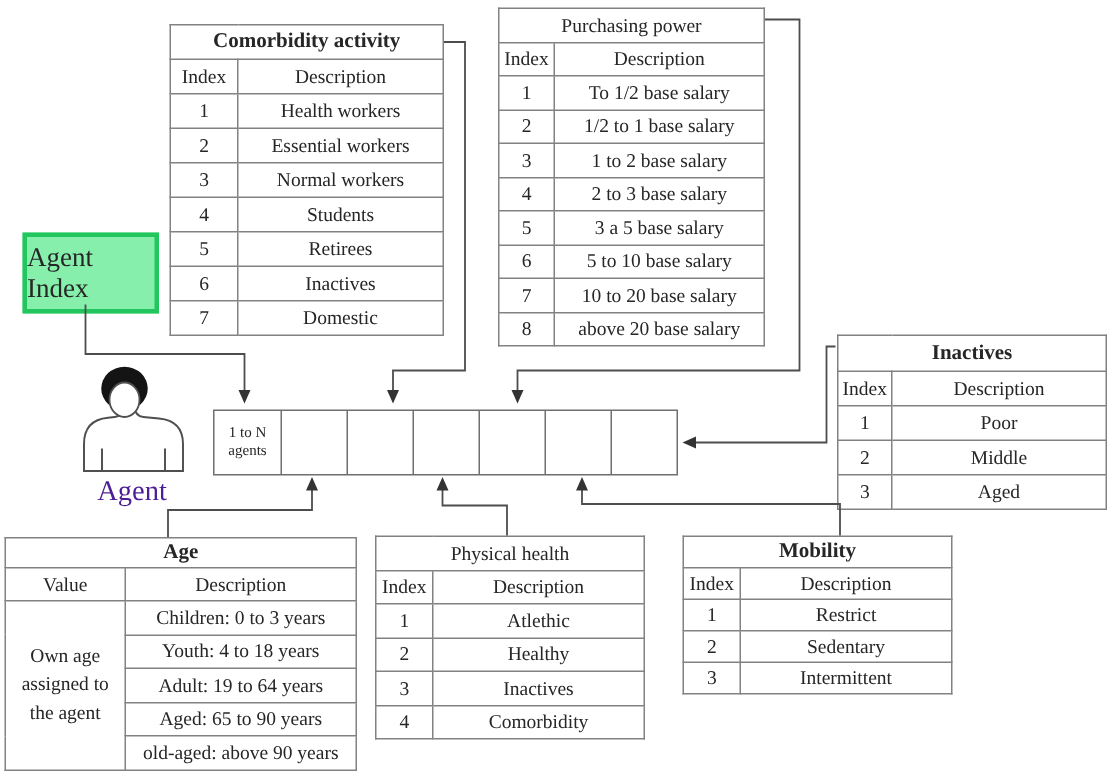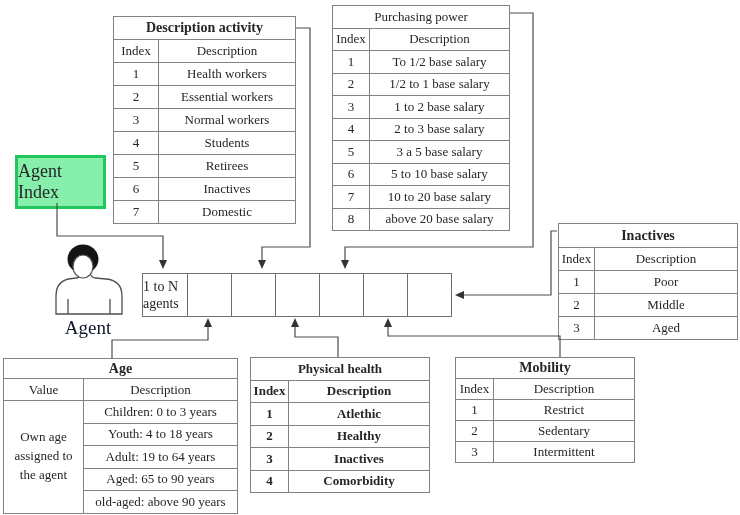--- a/index.html
+++ b/index.html
@@ -25,65 +25,65 @@
   #tbl-pp td { height:21.5px; }
   #tbl-aw  { left:558px; top:223px; width:180px; }
   #tbl-aw td { height:22px; }
   #tbl-aw td.title { height:23px; }
   #tbl-age { left:3px;   top:358px; width:235px; }
   #tbl-age td { height:21.5px; }
   #tbl-age td.title { height:19px; }
   #tbl-age td.hdr { height:21px; }
   #tbl-age td.value-cell { white-space:normal; line-height:1.45; padding:0 3px; }
   #tbl-ph  { left:250px; top:357px; width:180px; }
-  #tbl-ph td { height:21.5px;font-weight:bold; }
+  #tbl-ph td { height:21.5px; }
   #tbl-mo  { left:455px; top:357px; width:180px;border-radius:14px; }
   #tbl-mo td { height:20px; }
 
   
   #agent-index-box {
     position:absolute; left:15px; top:155px; width:85px; height:48px;
     border:3px solid #22c55e; display:flex; align-items:center; justify-content:center;
     font-size:18px; background:#86efac;
   }
   
   #agent-row {
     position:absolute; left:142px; top:273px; width:310px; height:44px;
     border:1px solid #6f6f6f; display:flex; background:#fff; box-sizing:border-box;
   }
   #agent-row .cell {
     flex:1 1 auto; border-right:1px solid #6f6f6f; height:100%;
-    display:flex; align-items:center; justify-content:center; text-align:left;
-    font-size:14px; line-height:1.25;
+    display:flex; align-items:center; justify-content:center; text-align:center;
+    font-size:10px; line-height:1.25;
   }
   #agent-row .cell:last-child { border-right:none; }
   #agent-row .cell.first { flex:0 0 44px; white-space:pre-line; }
 
   #agent-label {
     position:absolute; left:50px; top:317px; width:76px; text-align:center;
-    font-size:19px; color:#0f172a;
+    font-size:19px; color:#4c1d95;
   }
   #person-icon { position:absolute; left:48px; top:236px; }
   #connectors { position:absolute; left:0; top:0; pointer-events:none; }
   .line { fill:none; stroke:#4d4d4d; stroke-width:1.2; }
   .head { fill:#333333; stroke:none; }
 </style>
 </head>
 <body>
 
 <div id="canvas">
 
   <table class="tbl" id="tbl-pa">
     <colgroup>
         <col style="width:45px">
         <col>
       </colgroup>
     <tbody>
         <tr>
-      <td colspan="2" class="title bold">Description activity</td>
+      <td colspan="2" class="title bold">Comorbidity activity</td>
     </tr>
     <tr>
       <td>Index</td>
       <td>Description</td>
     </tr>
     <tr>
           <td>1</td>
           <td>Health workers</td>
         </tr>
     <tr>

